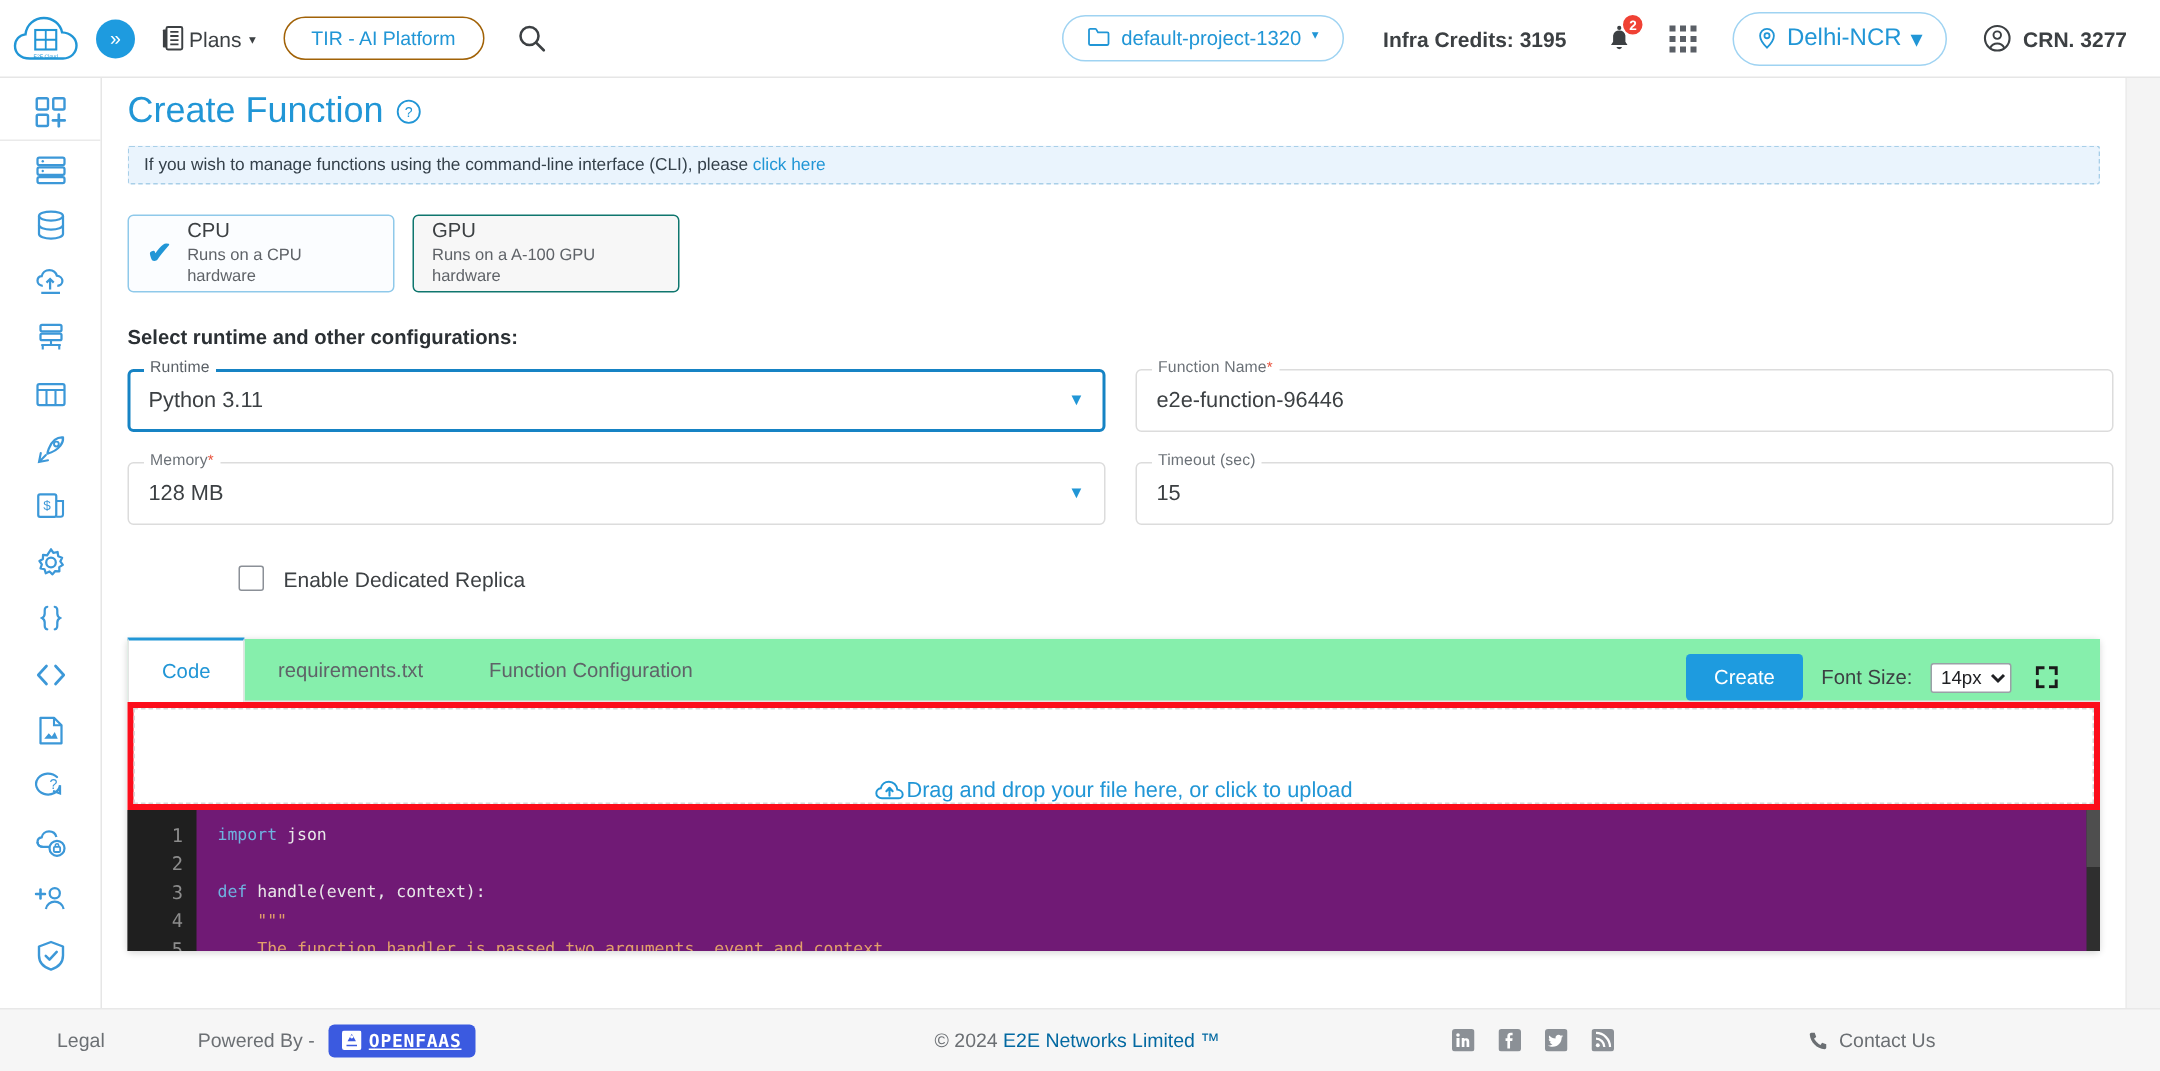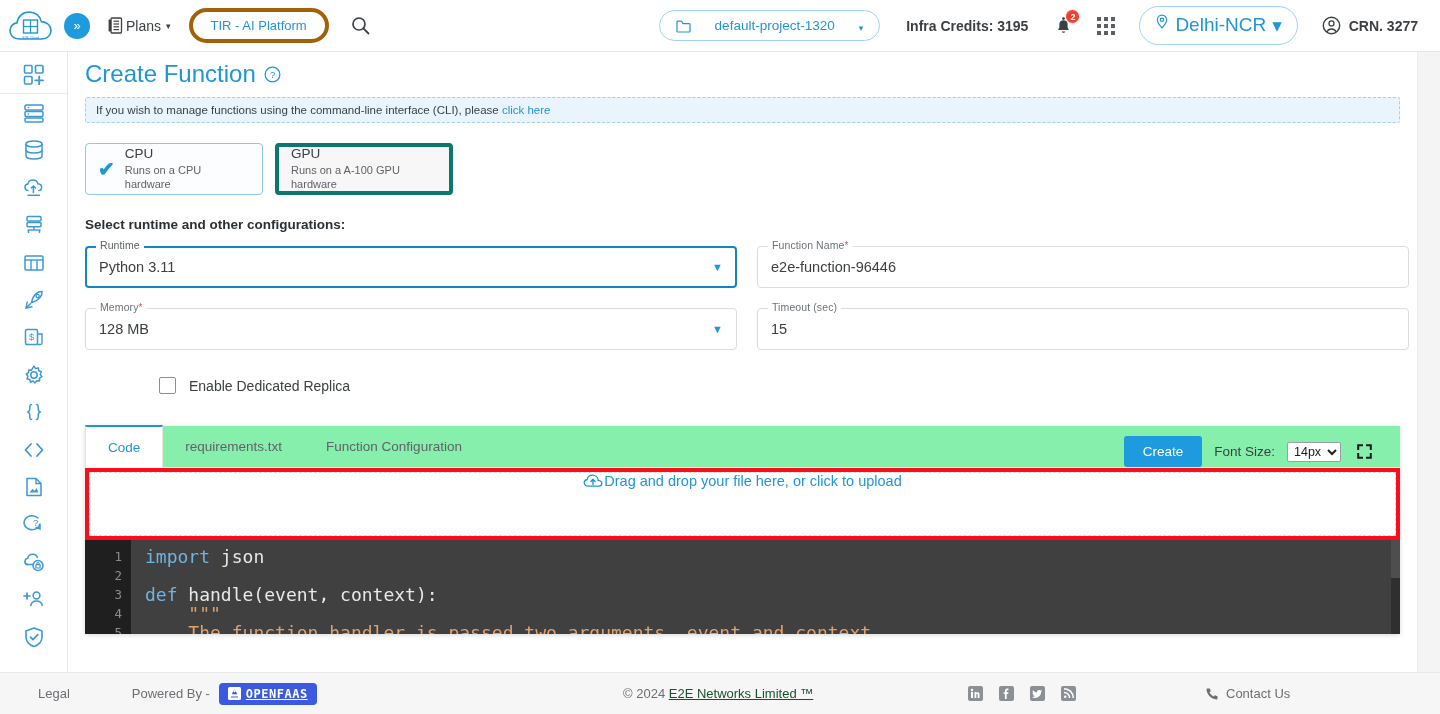--- a/index.html
+++ b/index.html
@@ -23,46 +23,46 @@
     width: 26px; height: 26px; border-radius: 50%; background: #1e9bdf;
     color: #fff; font-size: 13px; display: flex; align-items: center; justify-content: center;
     margin-left: 2px; cursor: pointer; flex: none;
   }
   .plans {
     display: flex; align-items: center; gap: 3px; margin-left: 18px;
     font-size: 14px; color: #3c4043; cursor: pointer; white-space: nowrap;
   }
   .plans .caret { font-size: 9px; margin-left: 2px; color: #3c4043; }
   .pill-tir {
-    margin-left: 18px; border: 4px solid #a16207; border-radius: 18px;
+    margin-left: 18px; border: 1px solid #a16207; border-radius: 18px;
     color: #2196d6; font-size: 13px; padding: 6px 18px; background: #fff;
     cursor: pointer; white-space: nowrap;
   }
   .search-ic { margin-left: 22px; cursor: pointer; display:flex; align-items:center; }
   .spacer { flex: 1; }
   .pill-proj {
-    display: flex; align-items: flex-end; gap: 24px;
+    display: flex; align-items: flex-start; gap: 7px;
     border: 1px solid #9fd3f2; border-radius: 20px; padding: 7px 16px;
     color: #2196d6; font-size: 13.5px; background: #fff; cursor: pointer; white-space: nowrap;
   }
   .pill-proj .caret { font-size: 9px; }
   .credits { margin-left: 26px; font-size: 14px; color: #3c4043; font-weight: 600; white-space: nowrap; }
   .bell-wrap { position: relative; margin-left: 26px; cursor: pointer; display:flex; }
   .badge {
     position: absolute; top: -6px; right: -7px; background: #f04134; color: #fff;
     font-size: 9px; width: 15px; height: 15px; border-radius: 50%;
     display: flex; align-items: center; justify-content: center; font-weight: 700;
     border: 1.5px solid #fff;
   }
   .apps-grid { margin-left: 24px; display: grid; grid-template-columns: repeat(3,4px); gap: 3px; cursor: pointer; }
   .apps-grid i { width: 4px; height: 4px; background: #5a5f66; display: block; }
   .pill-region {
-    margin-left: 24px; display: flex; gap: 6px;
+    margin-left: 24px; display: flex; align-items: center; gap: 6px;
     border: 1px solid #9fd3f2; border-radius: 20px; padding: 7px 15px;
-    color: #2196d6; font-size: 19px; cursor: pointer; white-space: nowrap;
+    color: #2196d6; font-size: 16px; cursor: pointer; white-space: nowrap;
   }
   .crn { margin-left: 24px; margin-right: 22px; display: flex; align-items: center; gap: 8px;
          font-size: 14px; color: #3c4043; font-weight: 600; cursor: pointer; white-space: nowrap; }
 
   
   .sidebar {
     position: absolute; top: 52px; left: 0; width: 68px; height: 620px;
     background: #ffffff; border-right: 1px solid #e6e6e6; z-index: 20;
     display: flex; flex-direction: column; align-items: center;
     padding-top: 4px; overflow: hidden;
@@ -91,21 +91,21 @@
     font-size: 11.5px; color: #35414b; padding: 6px 10px; border-radius: 2px;
   }
   .cli-banner a { color: #2196d6; text-decoration: none; }
 
   .hw-row { display: flex; gap: 12px; padding: 20px 0 0 33px; }
   .hw-card {
     width: 178px; height: 52px; border-radius: 4px; background: #fff;
     display: flex; align-items: center; padding: 0 12px; gap: 10px; cursor: pointer;
   }
   .hw-card.sel { border: 1px solid #8fc9ea; background: #fbfdff; }
-  .hw-card.unsel { border: 4px solid #0f766e; background: #f7f7f7; }
+  .hw-card.unsel { border: 1px solid #0f766e; background: #f7f7f7; }
   .hw-check { color: #2196d6; font-size: 20px; line-height: 1; font-weight: 700; }
   .hw-txt .t1 { font-size: 13.5px; color: #3c4043; line-height: 1.25; }
   .hw-txt .t2 { font-size: 11px; color: #5f6368; line-height: 1.35; }
 
   .sec-label { padding: 22px 0 0 33px; font-size: 13.5px; font-weight: 700; color: #2b3034; }
 
   .form-grid {
     display: grid; grid-template-columns: 652px 652px; column-gap: 14px; row-gap: 21px;
     padding: 14px 0 0 33px;
     gap: 20px;
@@ -162,39 +162,39 @@
     border: 1px solid #9aa0a6; border-radius: 2px; background: #fff; color:#202124; cursor: pointer;
   }
   .expand-ic { cursor: pointer; display:flex; padding-left: 4px; }
 
   .dropzone {
     border: 4px solid #fc0d1b; background: #fff;
     height: 72px; display: flex; align-items: center; justify-content: center;
   }
   .dz-inner {
     width: 100%; height: 100%; border: 1px dashed #d8d8d8; margin: 0;
-    display: flex; align-items: flex-start; justify-content: center; gap: 1px;
+    display: flex; align-items: flex-end; justify-content: center; gap: 1px;
     color: #2196d6; font-size: 14.5px; cursor: pointer;
   }
 
   .note {
     background: #fdf4dc; font-size: 12.5px; color: #7a6a3a;
     padding: 5px 10px; line-height: 1.35;
   }
   .note b { color: #6b5a27; }
 
   .code-wrap { background: #1f1f1f; height: 94px; display: flex; overflow: hidden; position: relative; }
   .gutter {
     width: 46px; background: #1f1f1f; color: #8c8c8c; font-size: 12.5px;
     font-family: "DejaVu Sans Mono", monospace; text-align: right; padding: 7px 9px 0 0;
     line-height: 19px; flex: none;
   }
   .code-area {
-    flex: 1; background: #404040; padding: 7px 0 0 14px; line-height: 19px;
-    font-family: "DejaVu Sans Mono", monospace; font-size: 18px; color: #e8e8e8;
+    flex: 1; background: #701a75; padding: 7px 0 0 14px; line-height: 19px;
+    font-family: "DejaVu Sans Mono", monospace; font-size: 11px; color: #e8e8e8;
     white-space: pre; overflow: hidden;
   }
   .k-import { color: #6fb3e0; }
   .k-def { color: #6fb3e0; }
   .k-str { color: #e2a06a; }
   .code-scroll {
     position: absolute; right: 0; top: 0; width: 9px; height: 100%;
     background: #2f2f2f;
   }
   .code-scroll i { display:block; width: 9px; height: 38px; background: #4e4e4e; }
@@ -208,21 +208,21 @@
   .f-legal { margin-left: 38px; cursor: pointer; }
   .f-power { margin-left: 62px; }
   .openfaas-badge {
     display: inline-flex; align-items: center; gap: 5px; background: #3b5ae0;
     color: #fff; border-radius: 4px; padding: 4px 9px; margin-left: 9px;
     font-size: 12px; font-weight: 700; letter-spacing: .5px; cursor: pointer;
     font-family: "DejaVu Sans Mono", monospace;
     text-decoration: underline;
   }
   .f-copy { position: absolute; left: 623px; color: #6b6f73; }
-  .f-copy .gray { color: #14532d; text-decoration: underline; }
+  .f-copy .gray { color: #0369a1; }
   .f-social { position: absolute; left: 968px; display: flex; gap: 16px; }
   .f-social span { cursor: pointer; display:flex; }
   .f-contact { position: absolute; left: 1205px; display: flex; align-items: center; gap: 7px; cursor: pointer; }
 
   
   .right-gutter {
     position: absolute; top: 52px; right: 0; width: 23px; height: 620px;
     background: #f4f4f4; border-left: 1px solid #ececec; z-index: 15;
   }
 </style>

